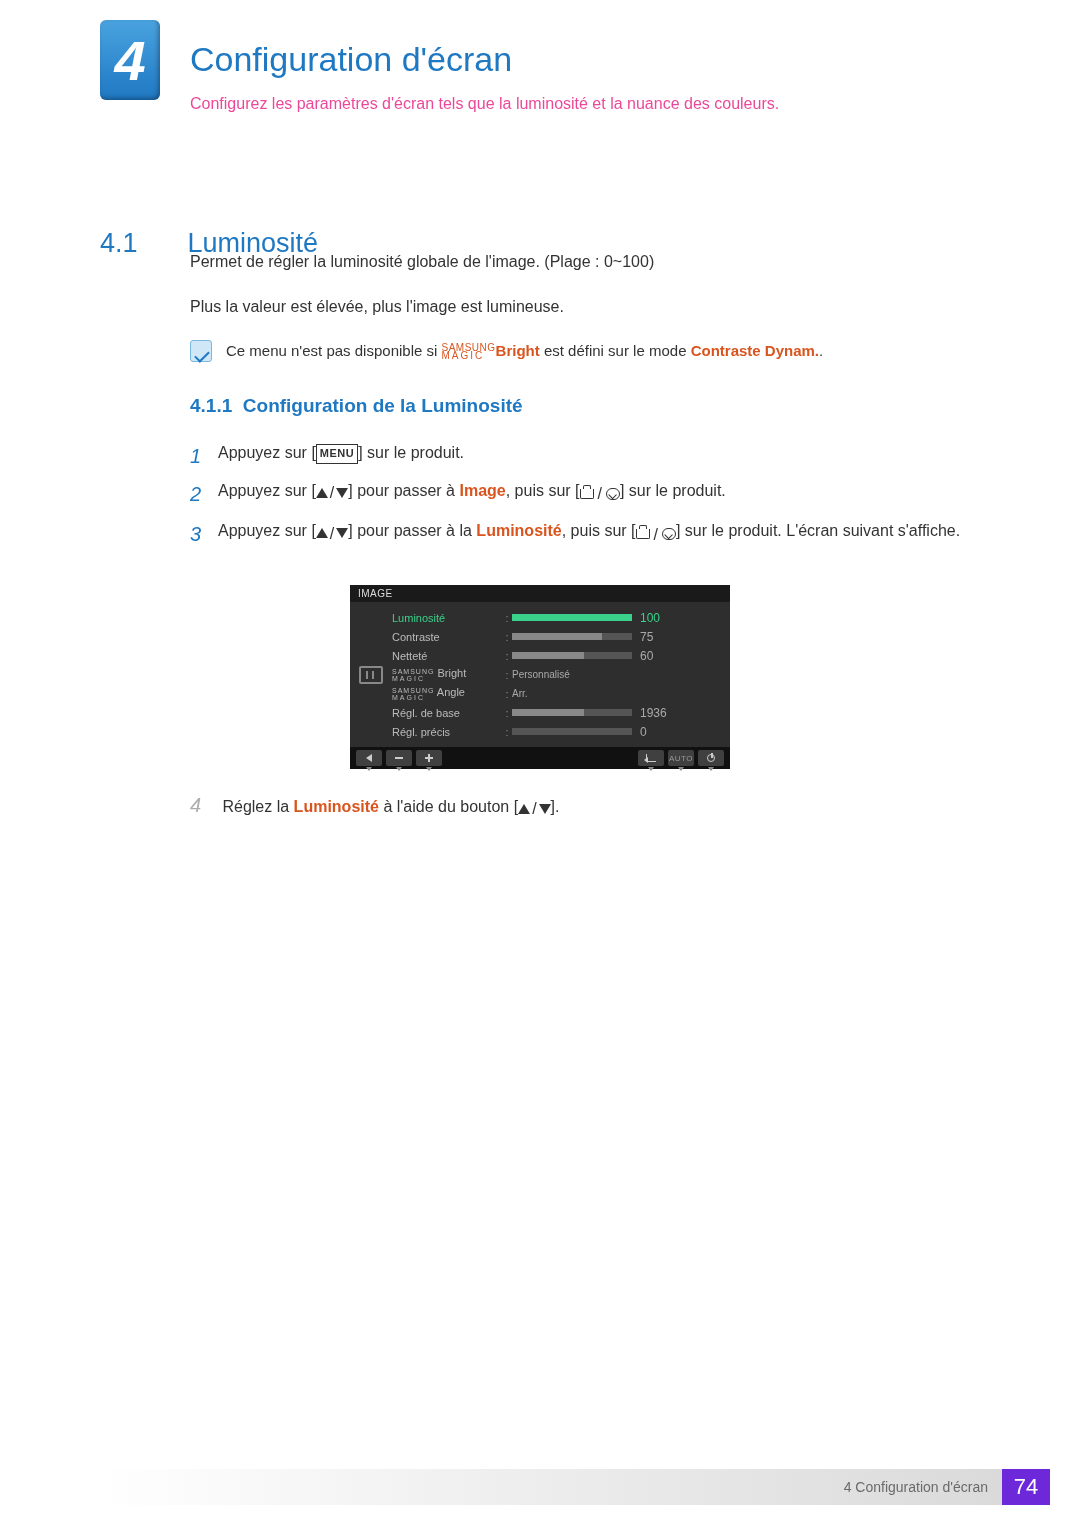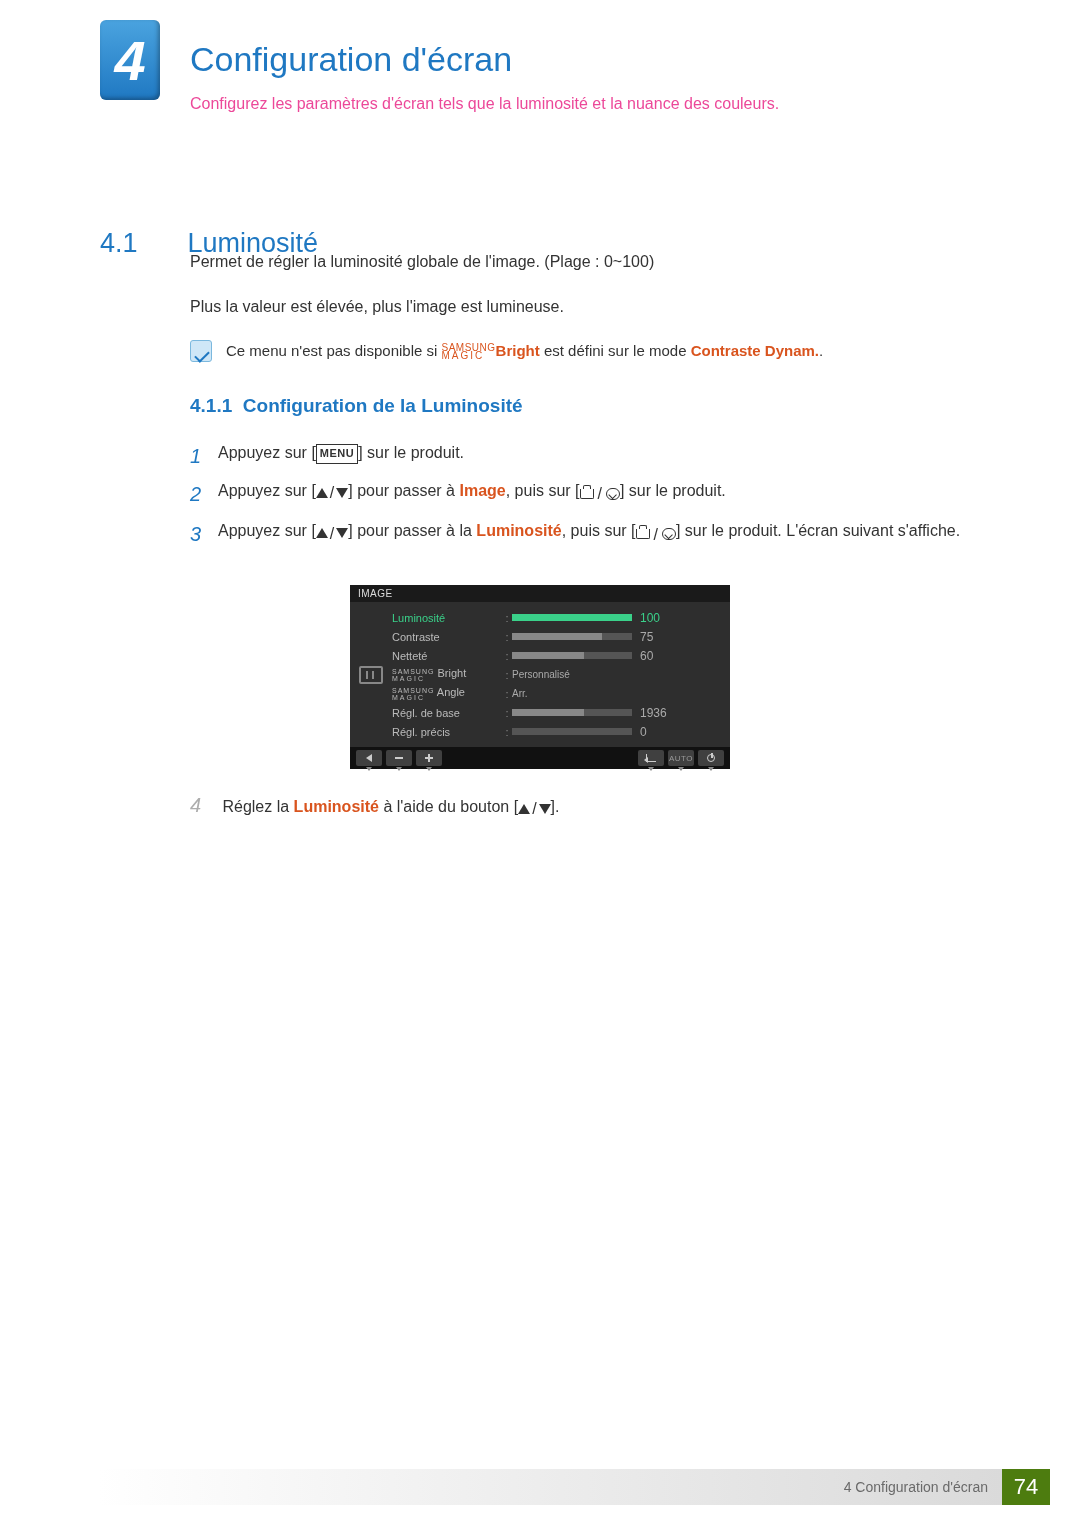--- a/index.html
+++ b/index.html
@@ -272,21 +272,21 @@
     background: linear-gradient(to right, #fff 0%, #dadada 100%);
     display: flex;
     align-items: center;
     justify-content: flex-end;
     padding-right: 14px;
     color: #6a6a6a;
     font-size: 14px;
   }
   .footer-page {
     width: 48px;
-    background: #4d7c0f;
+    background: #6d28d9;
     color: #fff;
     display: flex;
     align-items: center;
     justify-content: center;
     font-size: 22px;
   }
 </style>
 </head>
 <body>
 

